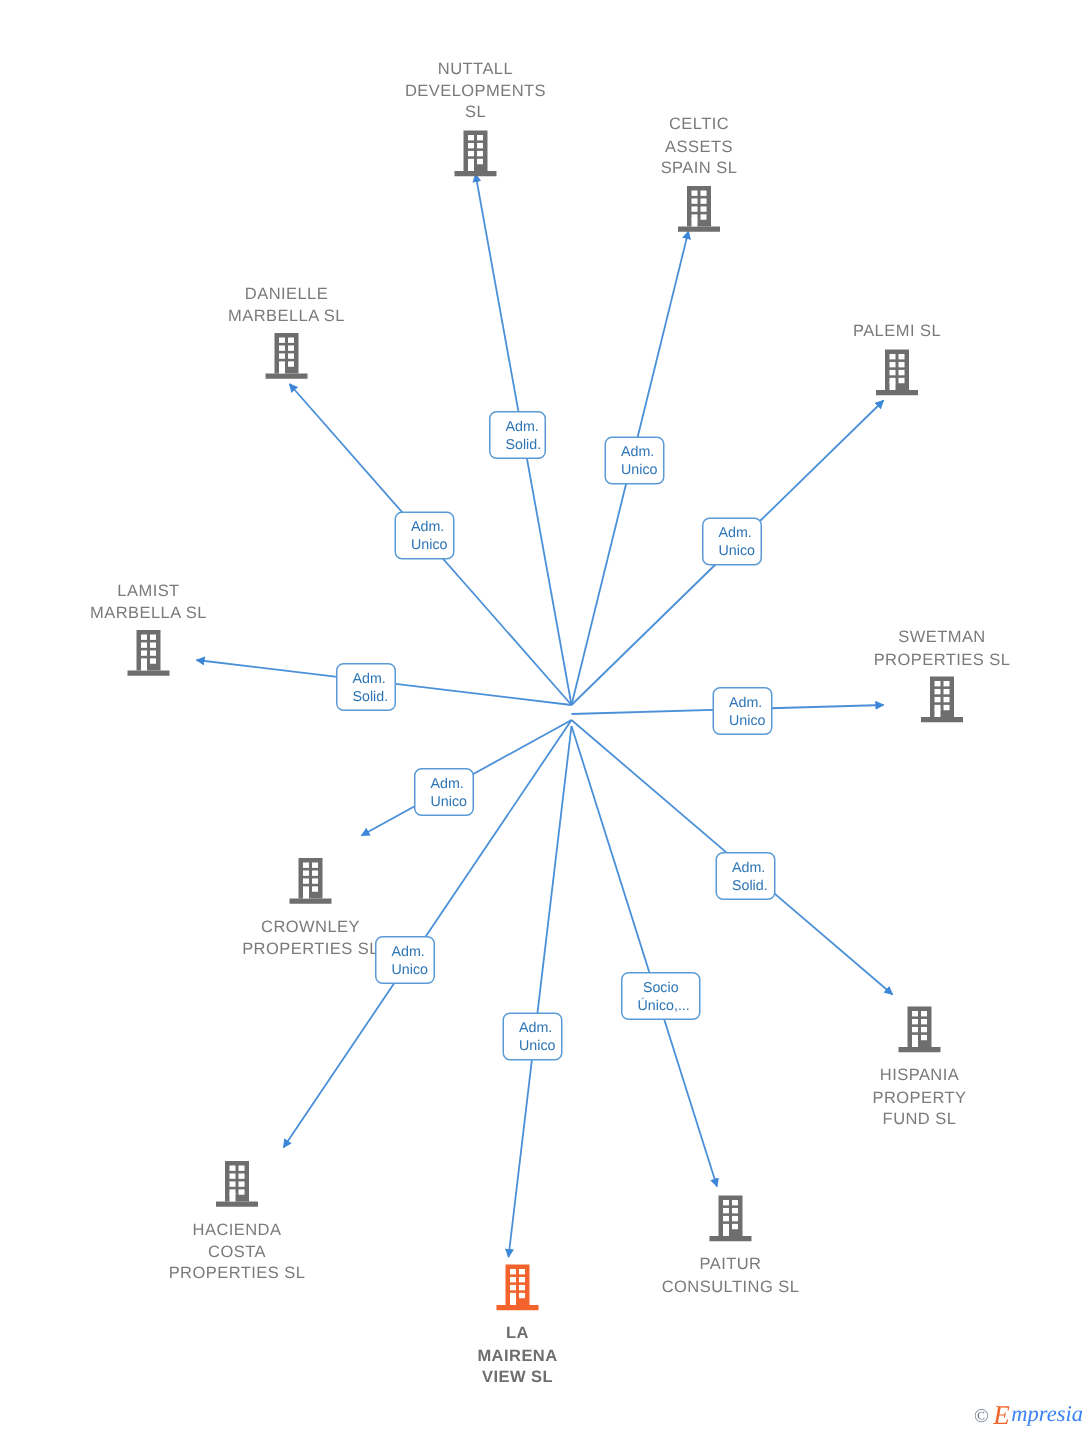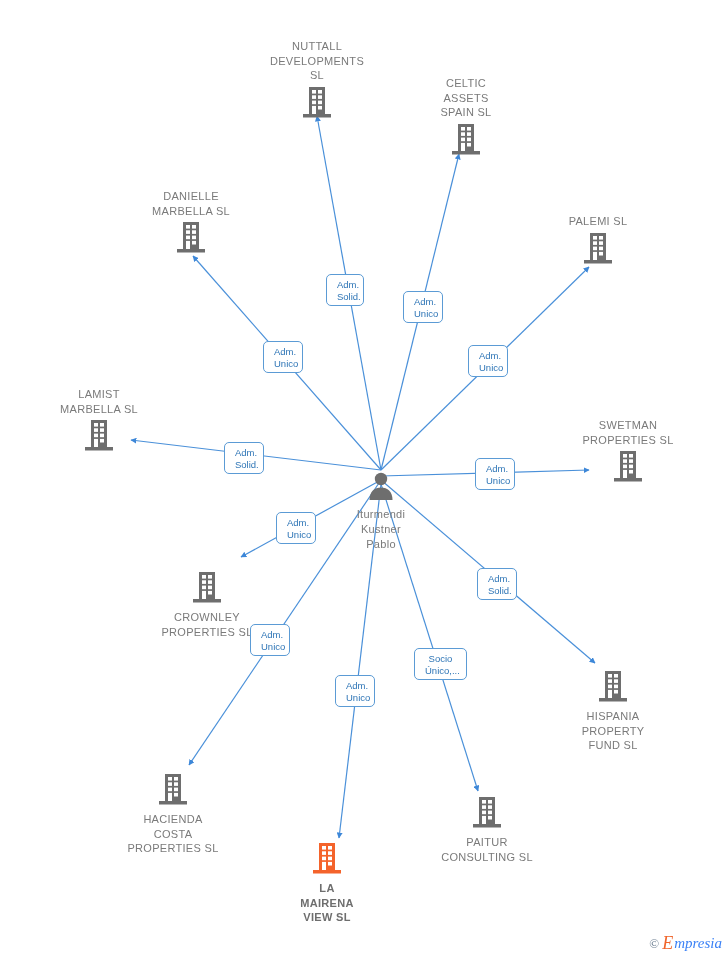--- a/index.html
+++ b/index.html
@@ -271,21 +271,21 @@
             <rect x="10" y="14.6" width="4" height="3.6" fill="#ffffff"></rect>
             <rect x="16" y="14.6" width="4" height="3.6" fill="#ffffff"></rect>
             <rect x="10" y="19.9" width="4" height="3.6" fill="#ffffff"></rect>
             <rect x="16" y="19.9" width="4" height="3.6" fill="#ffffff"></rect>
             <rect x="10" y="22.5" width="4" height="5.5" fill="#ffffff"></rect>
           </svg></span>
         <span class="node-label">HISPANIA
 PROPERTY
 FUND  SL</span>
       </div>
-      <div class="node label-below" style="left: 173px; top: 773px;">
+      <div class="node label-below" style="left: 158px; top: 773px;">
         <span class="node-icon"><svg width="30" height="32" viewBox="0 0 30 32">
             <rect x="7" y="1" width="16" height="27" fill="#6e6e6e"></rect>
             <rect x="1" y="28" width="28" height="3.5" fill="#6e6e6e"></rect>
             <rect x="10" y="4" width="4" height="3.6" fill="#ffffff"></rect>
             <rect x="16" y="4" width="4" height="3.6" fill="#ffffff"></rect>
             <rect x="10" y="9.3" width="4" height="3.6" fill="#ffffff"></rect>
             <rect x="16" y="9.3" width="4" height="3.6" fill="#ffffff"></rect>
             <rect x="10" y="14.6" width="4" height="3.6" fill="#ffffff"></rect>
             <rect x="16" y="14.6" width="4" height="3.6" fill="#ffffff"></rect>
             <rect x="10" y="19.9" width="4" height="3.6" fill="#ffffff"></rect>
@@ -306,21 +306,21 @@
             <rect x="16" y="9.3" width="4" height="3.6" fill="#ffffff"></rect>
             <rect x="10" y="14.6" width="4" height="3.6" fill="#ffffff"></rect>
             <rect x="16" y="14.6" width="4" height="3.6" fill="#ffffff"></rect>
             <rect x="10" y="19.9" width="4" height="3.6" fill="#ffffff"></rect>
             <rect x="16" y="19.9" width="4" height="3.6" fill="#ffffff"></rect>
             <rect x="10" y="22.5" width="4" height="5.5" fill="#ffffff"></rect>
           </svg></span>
         <span class="node-label">PAITUR
 CONSULTING SL</span>
       </div>
-      <div class="node label-below" style="left: 327px; top: 842px;">
+      <div class="node label-below" style="left: 345px; top: 842px;">
         <span class="node-icon"><svg width="30" height="32" viewBox="0 0 30 32">
             <rect x="7" y="1" width="16" height="27" fill="#f4632b"></rect>
             <rect x="1" y="28" width="28" height="3.5" fill="#f4632b"></rect>
             <rect x="10" y="4" width="4" height="3.6" fill="#ffffff"></rect>
             <rect x="16" y="4" width="4" height="3.6" fill="#ffffff"></rect>
             <rect x="10" y="9.3" width="4" height="3.6" fill="#ffffff"></rect>
             <rect x="16" y="9.3" width="4" height="3.6" fill="#ffffff"></rect>
             <rect x="10" y="14.6" width="4" height="3.6" fill="#ffffff"></rect>
             <rect x="16" y="14.6" width="4" height="3.6" fill="#ffffff"></rect>
             <rect x="10" y="19.9" width="4" height="3.6" fill="#ffffff"></rect>
@@ -350,31 +350,20 @@
       <div class="edge-label" style="left: 477px; top: 568px; width: 40px; height: 32px;">Adm.
 Solid.</div>
       <div class="edge-label" style="left: 250px; top: 624px; width: 40px; height: 32px;">Adm.
 Unico</div>
       <div class="edge-label" style="left: 335px; top: 675px; width: 40px; height: 32px;">Adm.
 Unico</div>
       <div class="edge-label" style="left: 414px; top: 648px; width: 53px; height: 32px;">Socio
 Único,...</div>
     </div>
 
-  <div class="node person-node label-below" id="center-node" style="left:381px; top:470px;">
-    <span class="node-icon">
-      <svg width="30" height="30" viewBox="0 0 30 30">
-        <circle cx="15" cy="9" r="6.2" fill="#6e6e6e"></circle>
-        <path d="M3.5 30 C3.5 21.5 8.5 17.5 15 17.5 C21.5 17.5 26.5 21.5 26.5 30 Z" fill="#6e6e6e"></path>
-      </svg>
-    </span>
-    <span class="node-label">Iturmendi
-Kustner
-Pablo</span>
-  </div>
 
   <div id="watermark">
     <span class="wm-c">©</span>
     <span class="wm-e">E</span>
     <span class="wm-rest">mpresia</span>
   </div>
 
 </div>
 
 </body></html>

